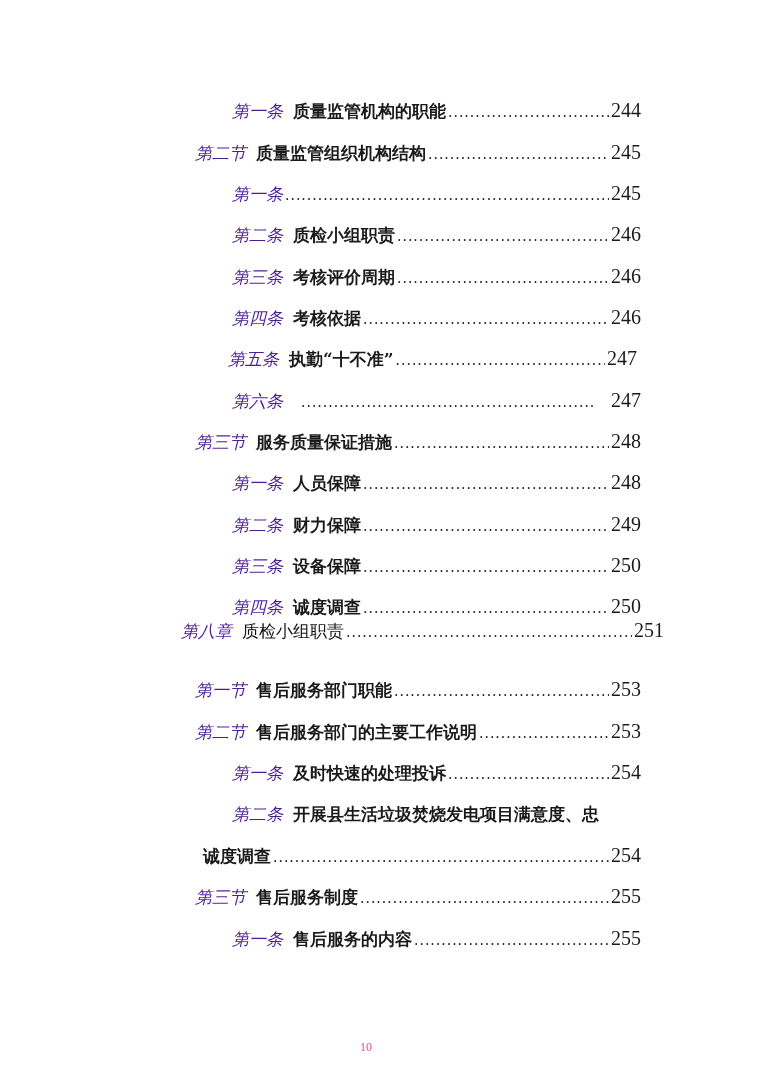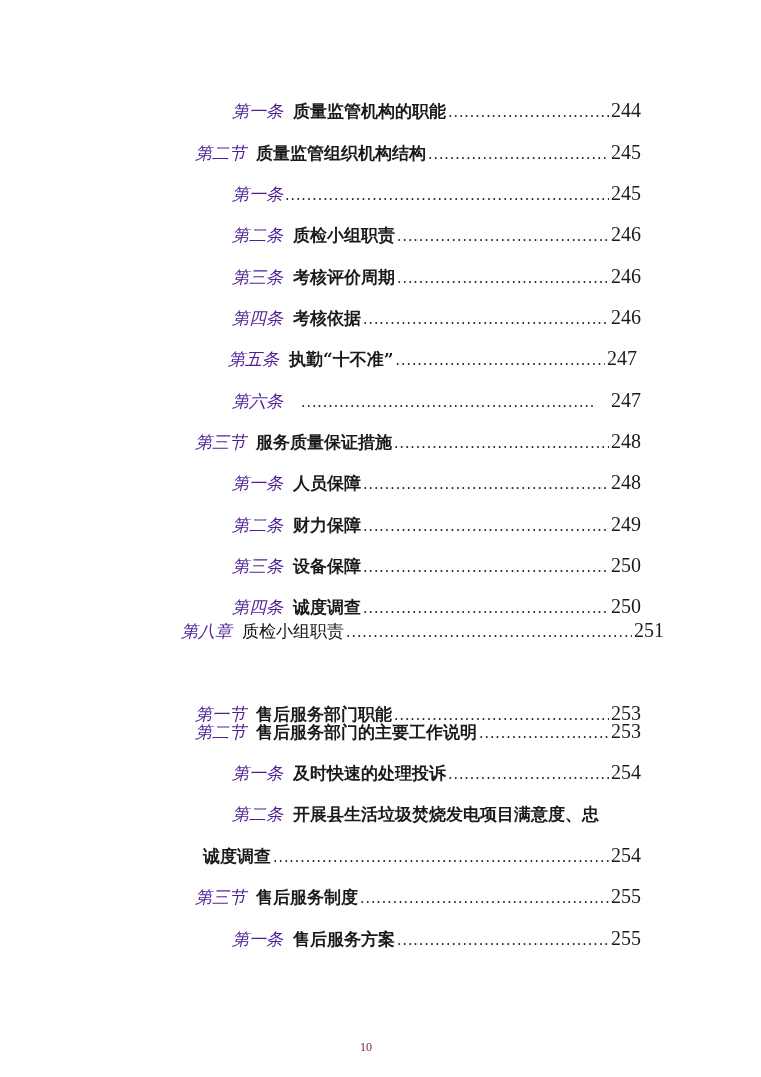--- a/index.html
+++ b/index.html
@@ -8,21 +8,21 @@
   .toc { position: absolute; left: 0; top: 0; width: 761px; }
   .row { position: absolute; height: 30px; display: flex; align-items: baseline;
          font-size: 17px; line-height: 30px; white-space: nowrap; }
   .num { font-weight: normal; color: #4c1d95; letter-spacing: 0px; font-style: italic; }
   .title { font-weight: bold; margin-left: 10px; text-align: right; }
   .title.cont { margin-left: 8px; }
   .leader { flex: 1 1 auto; overflow: hidden; margin: 0 2px; color: #222; font-size: 14px; letter-spacing: 1px; }
   .leader::after { content: "........................................................................................................................................................................................"; }
   .page { font-family: "Liberation Serif", serif; font-size: 20px; color: #1a1a1a; }
   .footer { position: absolute; top: 1040px; left: 0; width: 732px; text-align: center;
-            font-family: "Liberation Serif", serif; font-size: 12px; color: #7f1d1d; }
+            font-family: "Liberation Serif", serif; font-size: 12px; color: #ec4899; }
 </style>
 </head>
 <body>
 
 <div class="toc">
 
   <div class="row" style="top:95px;left:232px;width:409px;">
     <span class="num">第一条</span>
     <span class="title">质量监管机构的职能</span>
     <span class="leader"></span>
@@ -111,21 +111,21 @@
     <span class="page">250</span>
   </div>
 
   <div class="row" style="top:615px;left:158px;width:483px;margin-left:23px;">
     <span class="num">第八章</span>
     <span class="title" style="font-weight:normal;color:#111;">质检小组职责</span>
     <span class="leader"></span>
     <span class="page">251</span>
   </div>
 
-  <div class="row" style="top:674px;left:195px;width:446px;margin-top:24px;">
+  <div class="row" style="top:674px;left:195px;width:446px;">
     <span class="num">第一节</span>
     <span class="title">售后服务部门职能</span>
     <span class="leader"></span>
     <span class="page">253</span>
   </div>
 
   <div class="row" style="top:716px;left:195px;width:446px;">
     <span class="num">第二节</span>
     <span class="title">售后服务部门的主要工作说明</span>
     <span class="leader"></span>
@@ -152,19 +152,19 @@
 
   <div class="row" style="top:881px;left:195px;width:446px;">
     <span class="num">第三节</span>
     <span class="title">售后服务制度</span>
     <span class="leader"></span>
     <span class="page">255</span>
   </div>
 
   <div class="row" style="top:923px;left:232px;width:409px;">
     <span class="num">第一条</span>
-    <span class="title">售后服务方案</span>
+    <span class="title">售后服务的内容</span>
     <span class="leader"></span>
     <span class="page">255</span>
   </div>
 </div>
 
 <div class="footer">10</div>
 
 </body></html>

